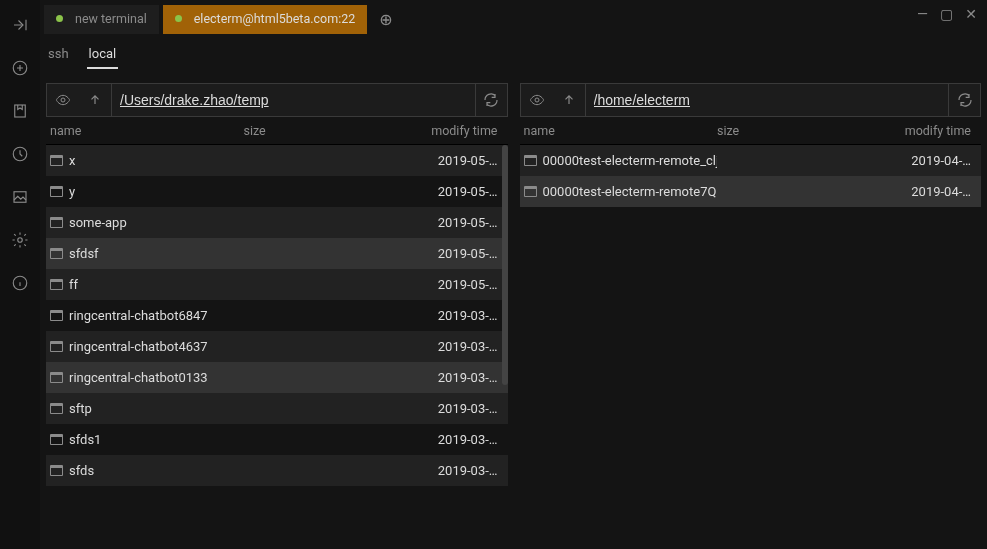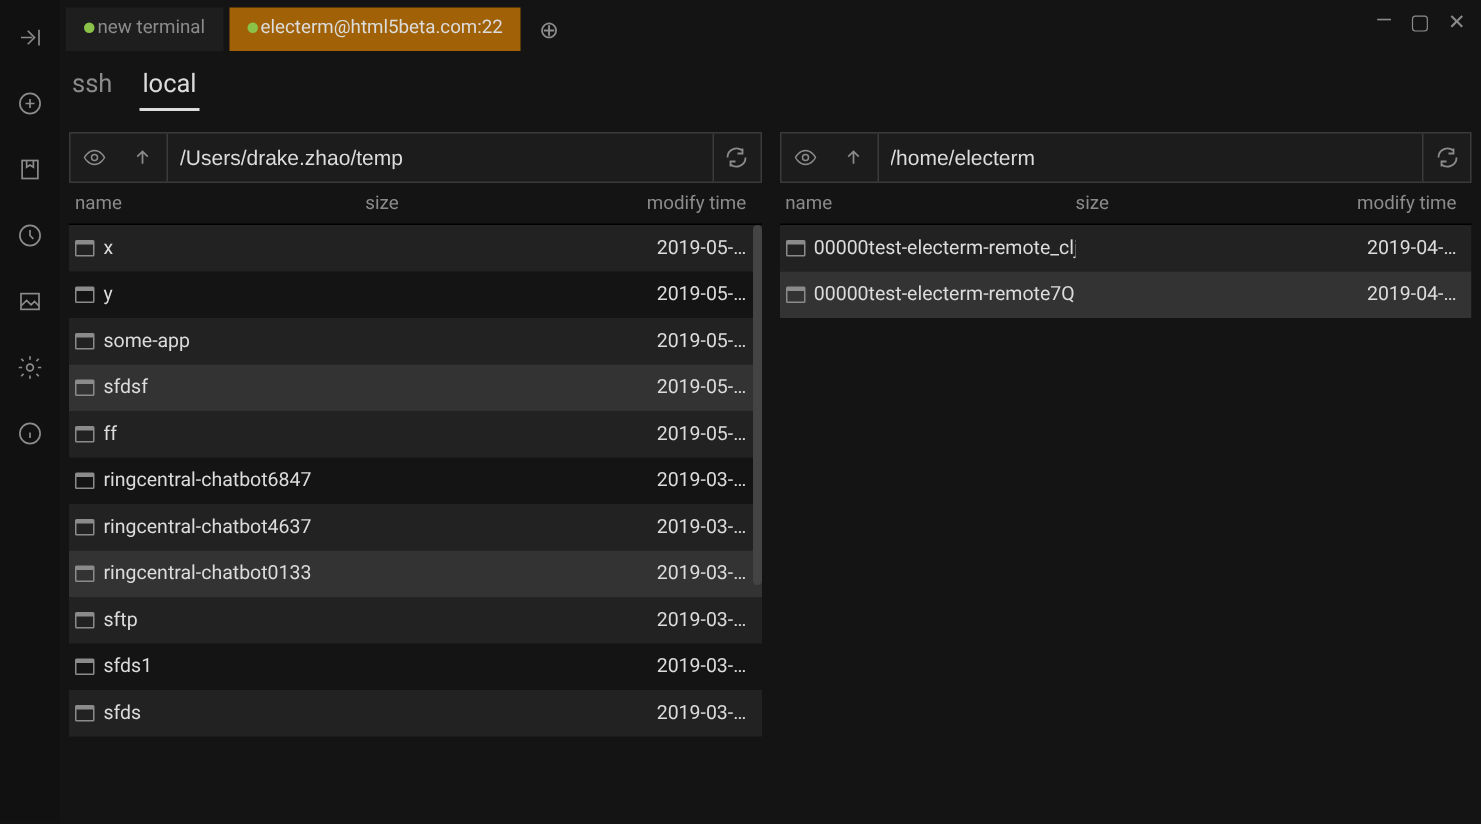--- a/index.html
+++ b/index.html
@@ -41,46 +41,46 @@
   }
   .sidebar svg{width:18px;height:18px;fill:none;stroke:var(--muted);stroke-width:1.5}
   .content{flex:1;display:flex;flex-direction:column;min-width:0}
   
   .tabs{
     display:flex;align-items:center;
     height:38px;padding-left:4px;
     background:var(--bg);
   }
   .tab{
-    display:flex;align-items:center;gap:2px;
+    display:flex;align-items:center;gap:12px;
     padding:6px 12px;margin-right:4px;
     background:#1e1e1e;color:var(--muted);
     border-bottom:2px solid transparent;
     font-size:12.5px;
     text-align:center;
   }
   .tab.active{background:#a16207;color:var(--text)}
   .tab .dot{width:7px;height:7px;border-radius:50%;background:var(--accent)}
   .tab-add{padding:4px 8px;color:var(--muted);font-size:16px}
   
-  .subtabs{display:flex;gap:16px;padding:8px 6px 0 6px;color:var(--muted);font-size:17px}
+  .subtabs{display:flex;gap:16px;padding:8px 6px 0 6px;color:var(--muted);font-size:13px}
   .subtab{padding:0 2px 6px 2px}
   .subtab.active{color:var(--text);border-bottom:2px solid var(--text)}
   
   .labelrow{display:flex;padding:8px 6px 6px 6px;font-size:12.5px;color:var(--muted)}
   .labelrow .left{flex:1}
   .labelrow .right{text-align:right}
   
   .panes{display:flex;gap:12px;padding:0 6px;height:calc(100% - 110px)}
   .pane{flex:1;min-width:0;display:flex;flex-direction:column}
   
   .pathbar{
     display:flex;align-items:center;
     border:1px solid var(--border);
-    background:#1c1c1c;height:34px;
+    background:#1c1c1c;height:34px;text-decoration:underline;
   }
   .pathbar .pb-btn{
     width:32px;height:100%;display:flex;align-items:center;justify-content:center;
     color:var(--muted);
   }
   .pathbar .pb-btn.eye{border-right:0}
   .pathbar input{
     flex:1;background:transparent;border:0;outline:0;
     color:var(--text);font-size:14px;padding:0 8px;
     border-left:1px solid var(--border);

